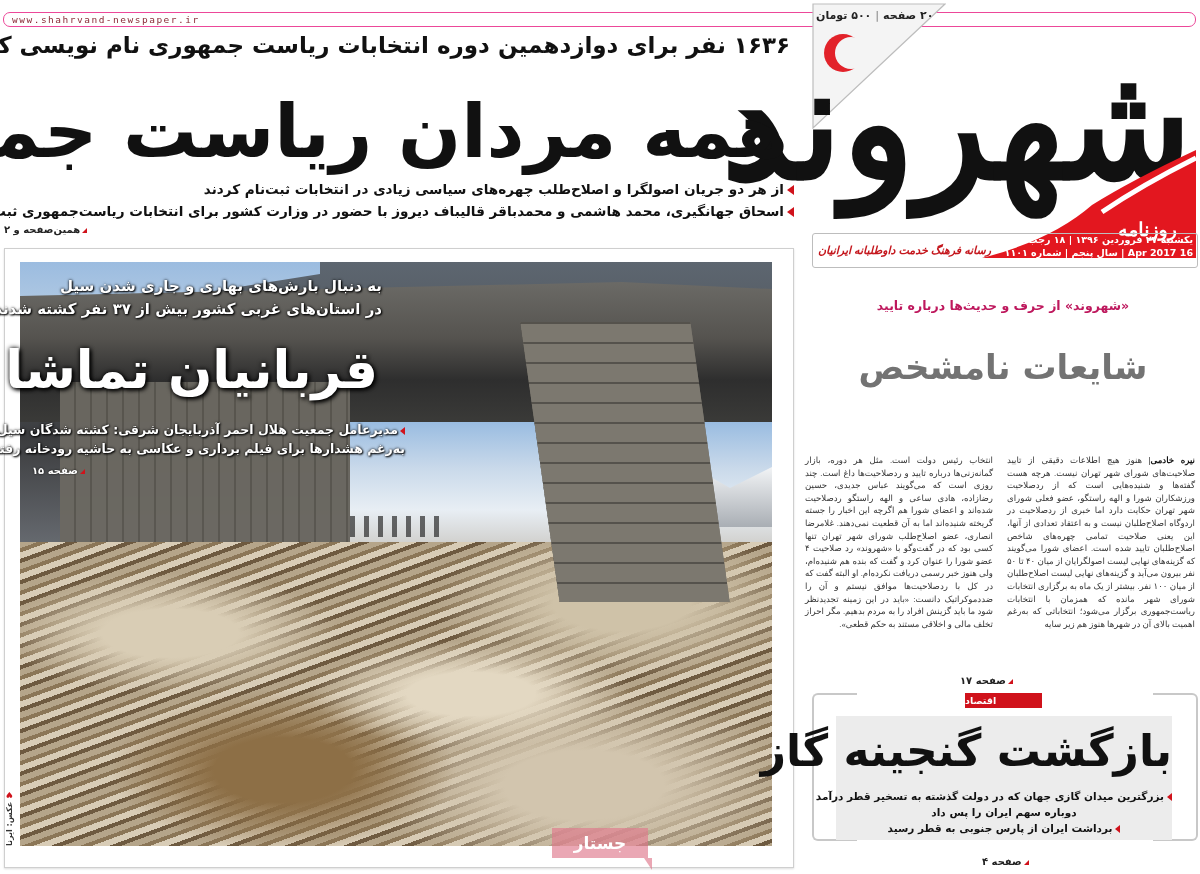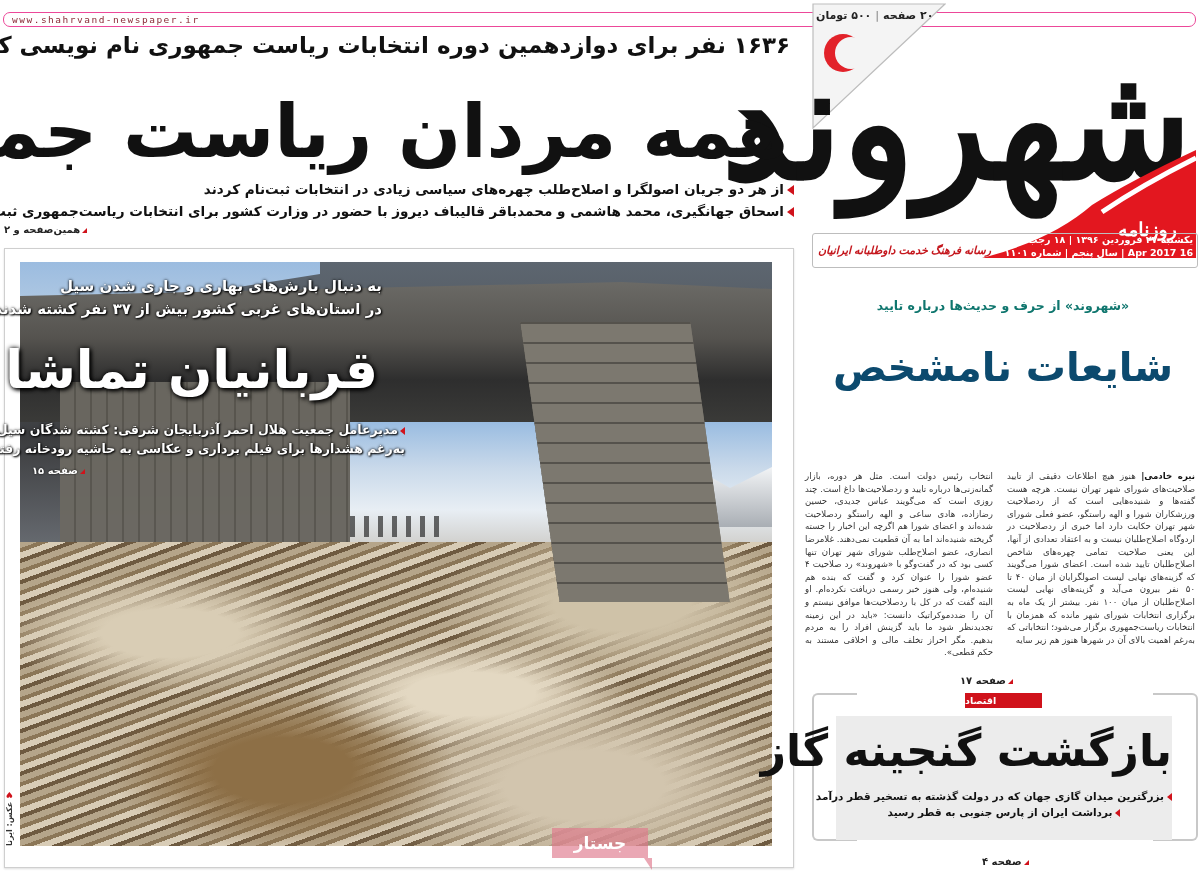--- a/index.html
+++ b/index.html
@@ -62,23 +62,23 @@
   .photo-caption { position: absolute; left: 30px; top: 420px; width: 375px; text-align: right; direction: rtl; font-size: 12.5px; font-weight: bold; color: #fff; line-height: 19px; text-shadow: 0 0 3px #000, 1px 1px 2px #000; white-space: nowrap; }
   .photo-caption .tri { display: inline-block; width: 0; height: 0; border-top: 4px solid transparent; border-bottom: 4px solid transparent; border-right: 5px solid #d0121b; margin-left: 2px; vertical-align: middle; }
   .ref-photo { position: absolute; left: 32px; top: 465px; color: #fff; text-shadow: 0 0 2px #000; }
   .photo-credit { position: absolute; left: 5px; top: 790px; width: 14px; height: 80px; writing-mode: vertical-rl; transform: rotate(180deg); font-size: 8px; font-weight: bold; color: #333; direction: rtl; white-space: nowrap; }
   .photo-credit .heart { color: #d0121b; }
 
   .watermark { position: absolute; left: 552px; top: 828px; width: 96px; height: 30px; background: rgba(222,120,140,0.65); color: #fff; font-weight: bold; font-size: 17px; text-align: center; line-height: 30px; direction: rtl; }
   .watermark::after { content: ""; position: absolute; left: 92px; top: 30px; border-top: 12px solid rgba(222,120,140,0.65); border-left: 8px solid transparent; }
 
   
-  .r-kicker { position: absolute; left: 812px; top: 296px; width: 382px; text-align: center; direction: rtl; font-size: 12.5px; font-weight: bold; line-height: 20px; color: #0f766e; white-space: nowrap; }
-  .r-headline { position: absolute; left: 812px; top: 340px; width: 382px; text-align: center; direction: rtl; font-size: 40px; font-weight: bold; line-height: 54px; color: #0c4a6e; white-space: nowrap; letter-spacing: -1px; }
-  .body-col { position: absolute; top: 470px; width: 188px; direction: rtl; text-align: justify; font-size: 8.6px; line-height: 12.6px; color: #333; }
+  .r-kicker { position: absolute; left: 812px; top: 296px; width: 382px; text-align: center; direction: rtl; font-size: 12.5px; font-weight: bold; line-height: 20px; color: #be185d; white-space: nowrap; }
+  .r-headline { position: absolute; left: 812px; top: 340px; width: 382px; text-align: center; direction: rtl; font-size: 34px; font-weight: bold; line-height: 54px; color: #737373; white-space: nowrap; letter-spacing: -1px; }
+  .body-col { position: absolute; top: 454px; width: 188px; direction: rtl; text-align: justify; font-size: 8.6px; line-height: 12.6px; color: #333; font-family: Liberation Serif, serif; }
   .col-right { left: 1007px; }
   .col-left { left: 805px; }
   .byline { font-weight: bold; color: #111; }
   .ref-17 { position: absolute; left: 960px; top: 675px; }
 
   
   .econ-frame { position: absolute; left: 812px; top: 693px; width: 386px; height: 150px; }
   .econ-bracket { position: absolute; width: 45px; height: 148px; border: 2px solid #c8c8c8; }
   .econ-bracket.l { left: 0; top: 0; border-right: none; border-radius: 6px 0 0 6px; }
   .econ-bracket.r { right: 0; top: 0; border-left: none; border-radius: 0 6px 6px 0; }
@@ -179,15 +179,16 @@
 
 <div class="econ-frame">
   <div class="econ-bracket l"></div>
   <div class="econ-bracket r"></div>
 </div>
 <div class="econ-bg"></div>
 <div class="econ-tag">اقتصاد</div>
 <div class="econ-title">بازگشت گنجینه گاز</div>
 <div class="econ-bullets">
   <div><span class="tri"></span><span>بزرگترین میدان گازی جهان که در دولت گذشته به تسخیر قطر درآمد</span></div>
+  <div>دوباره سهم ایران را پس داد</div>
   <div><span class="tri"></span><span>برداشت ایران از پارس جنوبی به قطر رسید</span></div>
 </div>
 <div class="page-ref ref-4"><span class="mini-tri"></span><span>صفحه ۴</span></div>
 
 </body></html>

